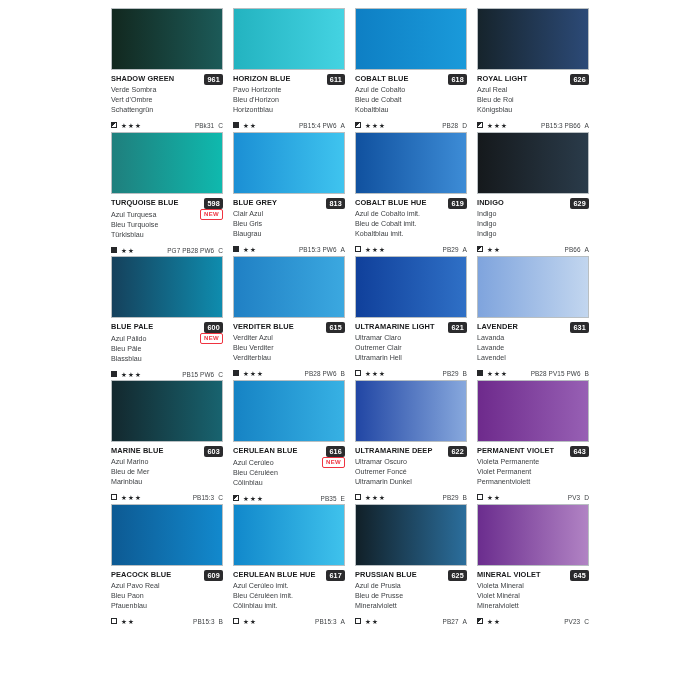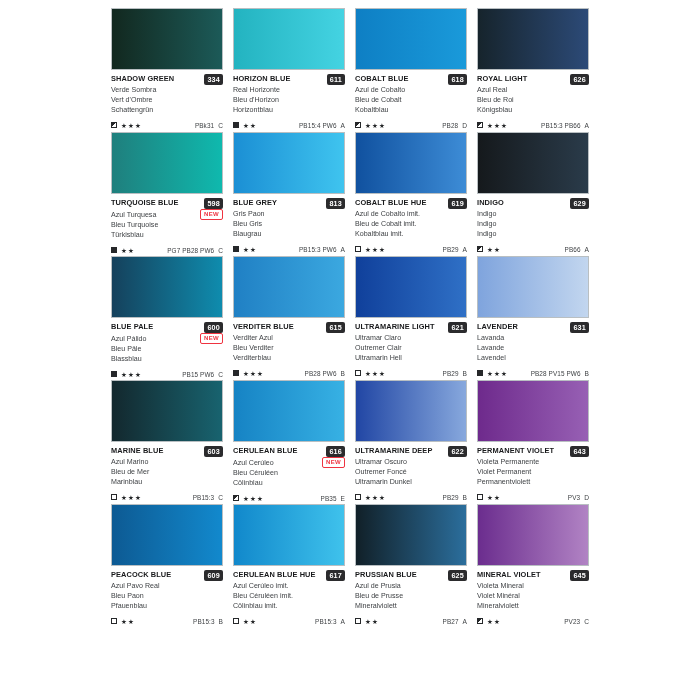--- a/index.html
+++ b/index.html
@@ -141,21 +141,21 @@
 </head>
 <body>
 
 <div id="sheet">
   <div class="grid">
       <div class="cell">
         <div class="swatch" style="background: linear-gradient(to right, rgb(18, 40, 31) 0%, rgb(28, 90, 88) 100%);"></div>
         <div class="info">
           <div class="row-title">
             <span class="name">SHADOW GREEN</span>
-            <span class="code">334</span>
+            <span class="code">961</span>
           </div>
           <div class="alt-line">
             <span class="alt">Verde Sombra</span>
           </div>
           <div class="alt-line">
             <span class="alt">Vert d'Ombre</span>
           </div>
           <div class="alt-line">
             <span class="alt">Schattengrün</span>
           </div>
@@ -172,21 +172,21 @@
         </div>
       </div>
       <div class="cell">
         <div class="swatch" style="background: linear-gradient(to right, rgb(35, 179, 192) 0%, rgb(68, 211, 226) 100%);"></div>
         <div class="info">
           <div class="row-title">
             <span class="name">HORIZON BLUE</span>
             <span class="code">611</span>
           </div>
           <div class="alt-line">
-            <span class="alt">Real Horizonte</span>
+            <span class="alt">Pavo Horizonte</span>
           </div>
           <div class="alt-line">
             <span class="alt">Bleu d'Horizon</span>
           </div>
           <div class="alt-line">
             <span class="alt">Horizontblau</span>
           </div>
           <div class="footer">
             <span class="f-left">
               <span class="opacity-box opaque"></span>
@@ -285,21 +285,21 @@
         </div>
       </div>
       <div class="cell">
         <div class="swatch" style="background: linear-gradient(to right, rgb(27, 143, 212) 0%, rgb(63, 196, 239) 100%);"></div>
         <div class="info">
           <div class="row-title">
             <span class="name">BLUE GREY</span>
             <span class="code">813</span>
           </div>
           <div class="alt-line">
-            <span class="alt">Gris Paon</span>
+            <span class="alt">Clair Azul</span>
           </div>
           <div class="alt-line">
             <span class="alt">Bleu Gris</span>
           </div>
           <div class="alt-line">
             <span class="alt">Blaugrau</span>
           </div>
           <div class="footer">
             <span class="f-left">
               <span class="opacity-box opaque"></span>

